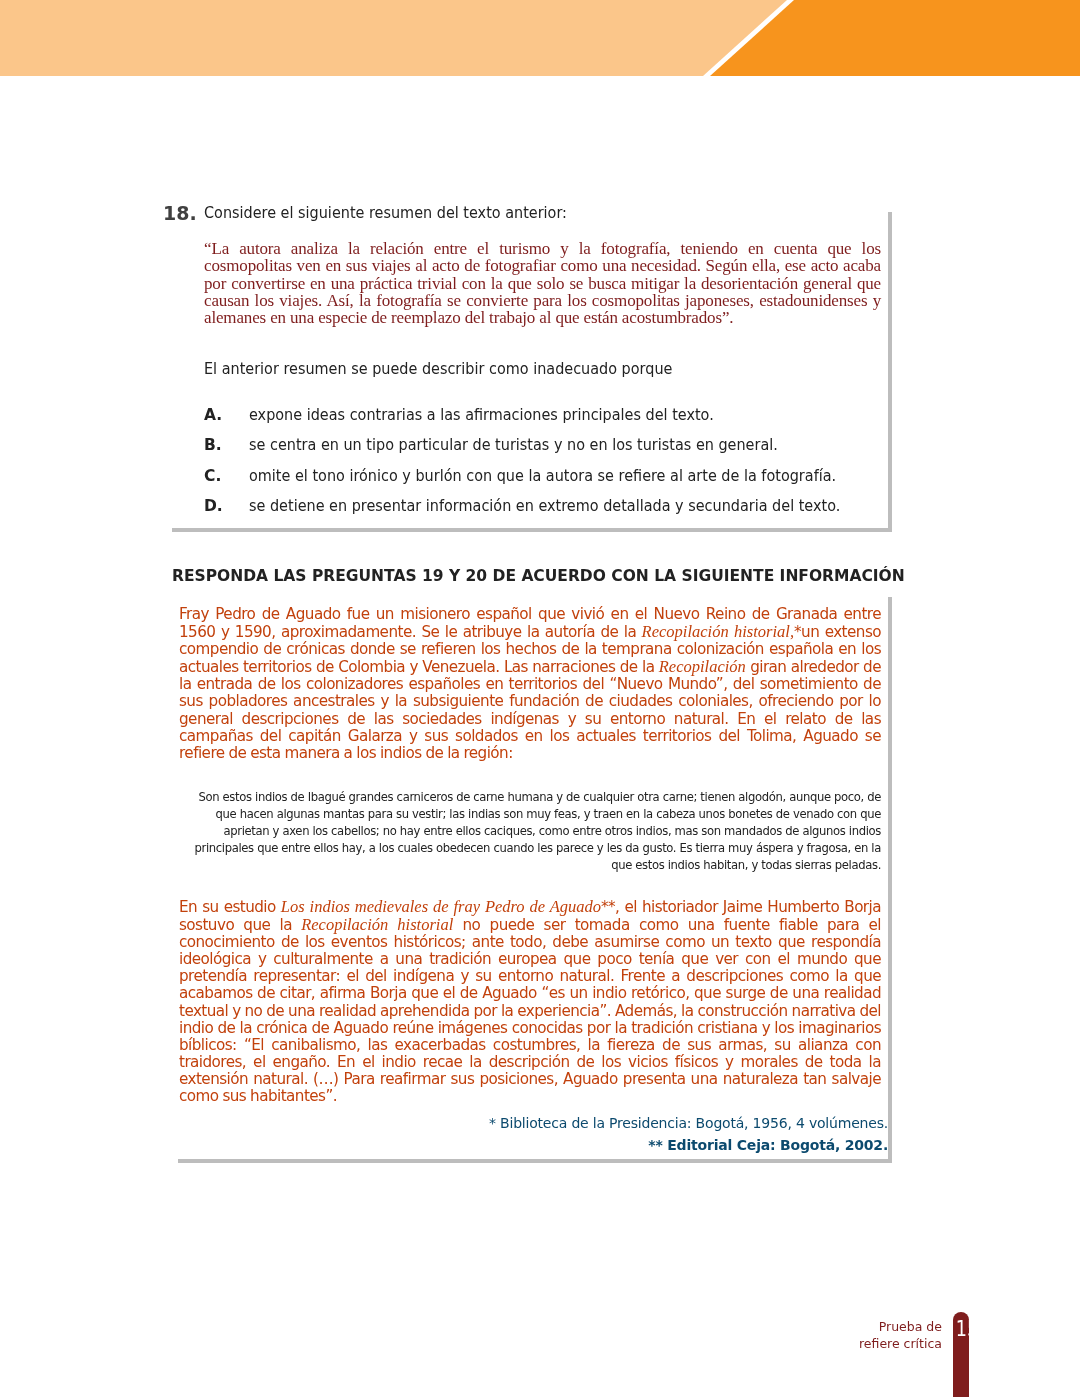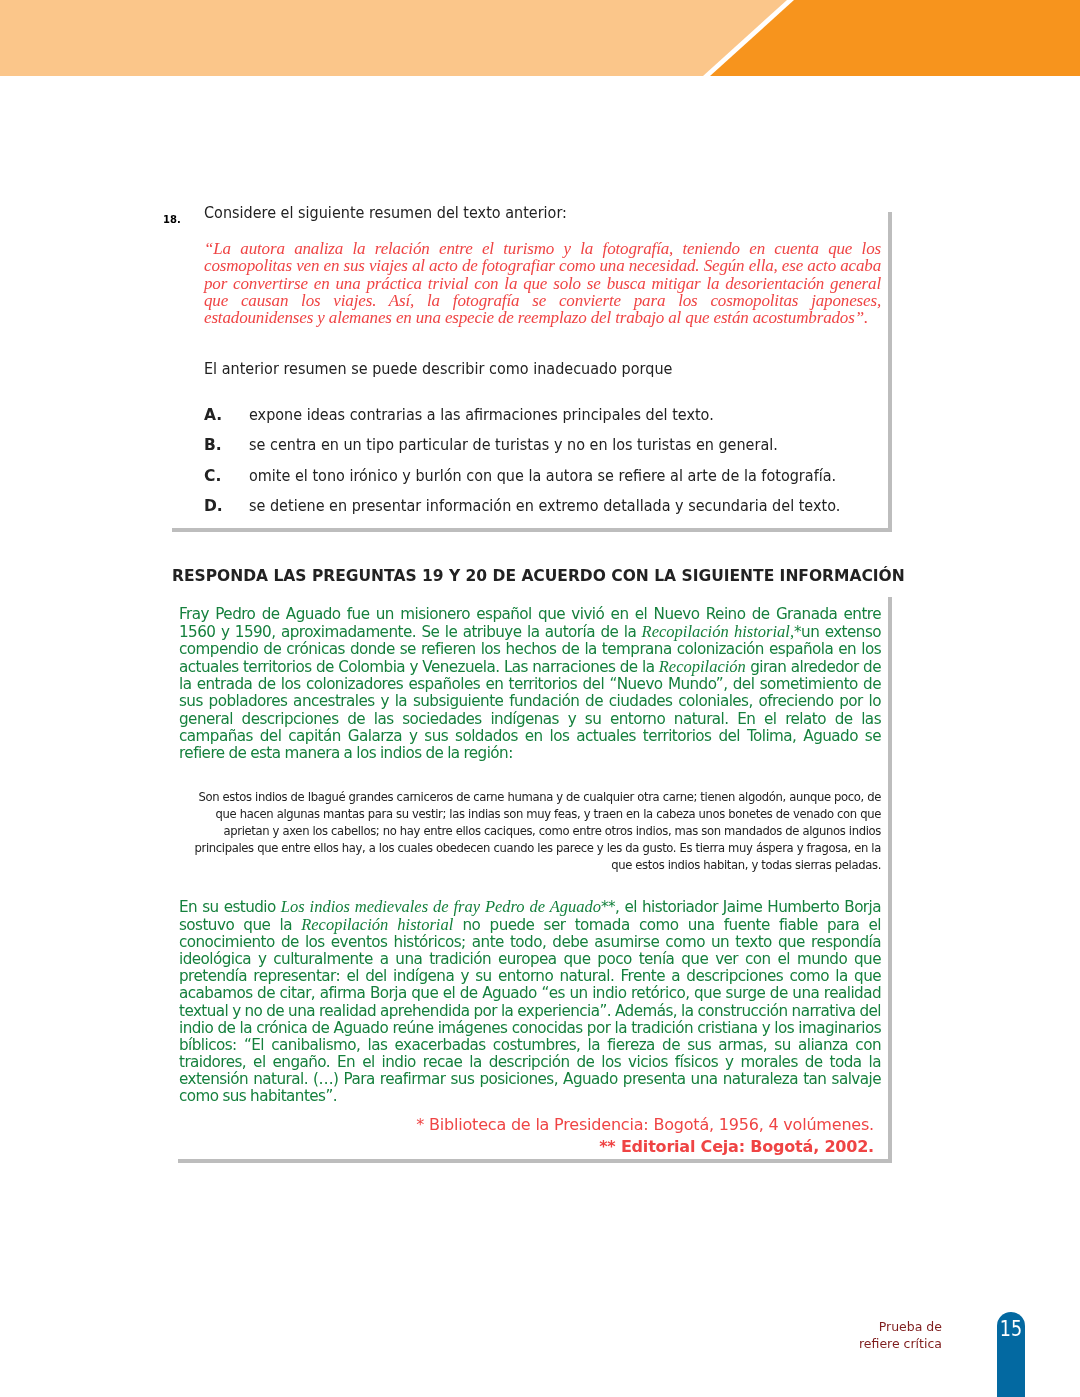--- a/index.html
+++ b/index.html
@@ -6,31 +6,31 @@
     body {
       width: 1080px; height: 1397px; position: relative; overflow: hidden;
       background: #ffffff; color: #1f1f1f;
       font-family: "DejaVu Sans", sans-serif;
     }
     .header { position: absolute; left: 0; top: 0; width: 1080px; height: 76px; }
     .header svg { display: block; }
 
     .q-number {
       position: absolute; left: 163px; top: 202px;
-      font-family: "DejaVu Sans", sans-serif; font-weight: bold; font-size: 10px; color: #000000; margin-top: 12px;
+      font-family: "DejaVu Sans", sans-serif; font-weight: bold; font-size: 19px; color: #404040;
     }
     .q-stem {
       position: absolute; left: 204px; top: 204px;
       font-family: "DejaVu Sans", sans-serif; font-size: 15.5px; color: #222;
       transform: scaleX(0.93); transform-origin: left top; white-space: nowrap;
     }
     .q-quote {
       position: absolute; left: 204px; top: 240px; width: 677px;
-      font-family: "Liberation Serif", serif; font-style: italic; font-size: 17px;
-      line-height: 17.3px; text-align: justify; color: #ef4444;
+      font-family: "Liberation Serif", serif; font-size: 17px;
+      line-height: 17.3px; text-align: justify; color: #7f1d1d;
       letter-spacing: -0.15px;
     }
     .q-prompt {
       position: absolute; left: 204px; top: 360px;
       font-family: "DejaVu Sans", sans-serif; font-size: 15.5px; color: #222;
       transform: scaleX(0.93); transform-origin: left top; white-space: nowrap;
     }
     .options { position: absolute; left: 204px; top: 406px; width: 680px; }
     .option { position: relative; height: 30.3px; }
     .option-letter {
@@ -47,46 +47,46 @@
     .box-border-h { position: absolute; background: #bdbdbd; height: 4px; }
 
     .section-title {
       position: absolute; left: 172px; top: 567px; width: 720px; 
       font-family: "DejaVu Sans", sans-serif; font-weight: bold; font-size: 15.5px; color: #222;
       white-space: nowrap;
     }
     .para {
       position: absolute; left: 179px; width: 702px;
       font-family: "DejaVu Sans", sans-serif; font-size: 15.2px; line-height: 17.1px;
-      text-align: justify; color: #15803d; letter-spacing: -0.55px; word-spacing: -0.4px;
+      text-align: justify; color: #c2410c; letter-spacing: -0.55px; word-spacing: -0.4px;
     }
     .para i { font-family: "Liberation Serif", serif; font-style: italic; font-size: 16.5px; letter-spacing: 0; }
     .para-1 { top: 606px; }
     .para-2 { top: 898px; }
     .citation {
       position: absolute; left: 190px; top: 789px; width: 691px;
       font-family: "DejaVu Sans", sans-serif; font-size: 11.6px; line-height: 17.1px;
       text-align: right; color: #222; letter-spacing: -0.35px;
     }
     .footnote {
-      position: absolute; right: 206px;
-      font-family: "DejaVu Sans", sans-serif; font-size: 16px; color: #ef4444;
+      position: absolute; right: 192px;
+      font-family: "DejaVu Sans", sans-serif; font-size: 14px; color: #0c4a6e;
       white-space: nowrap; letter-spacing: -0.2px;
     }
     .fn-1 { top: 1115px; }
     .fn-2 { top: 1137px; font-weight: bold; }
 
     .footer-label {
       position: absolute; right: 138px; top: 1318px; text-align: right;
       font-family: "DejaVu Sans", sans-serif; font-size: 12.5px; line-height: 17px;
       color: #7f1d1d; font-weight: normal;
     }
     .page-tab {
-      position: absolute; left: 953px; top: 1312px; width: 28px; height: 85px;
-      background: #0369a1; border-radius: 14px 14px 0 0; margin-left: 44px;
+      position: absolute; left: 953px; top: 1312px; width: 16px; height: 85px;
+      background: #7f1d1d; border-radius: 14px 14px 0 0;
     }
     .page-number {
       position: absolute; left: 0; top: 4px; width: 28px; text-align: center;
       font-family: "DejaVu Sans", sans-serif; font-size: 22px; color: #ffffff;
       transform: scaleX(0.8);
     }
   </style>
 </head>
 <body>
 

